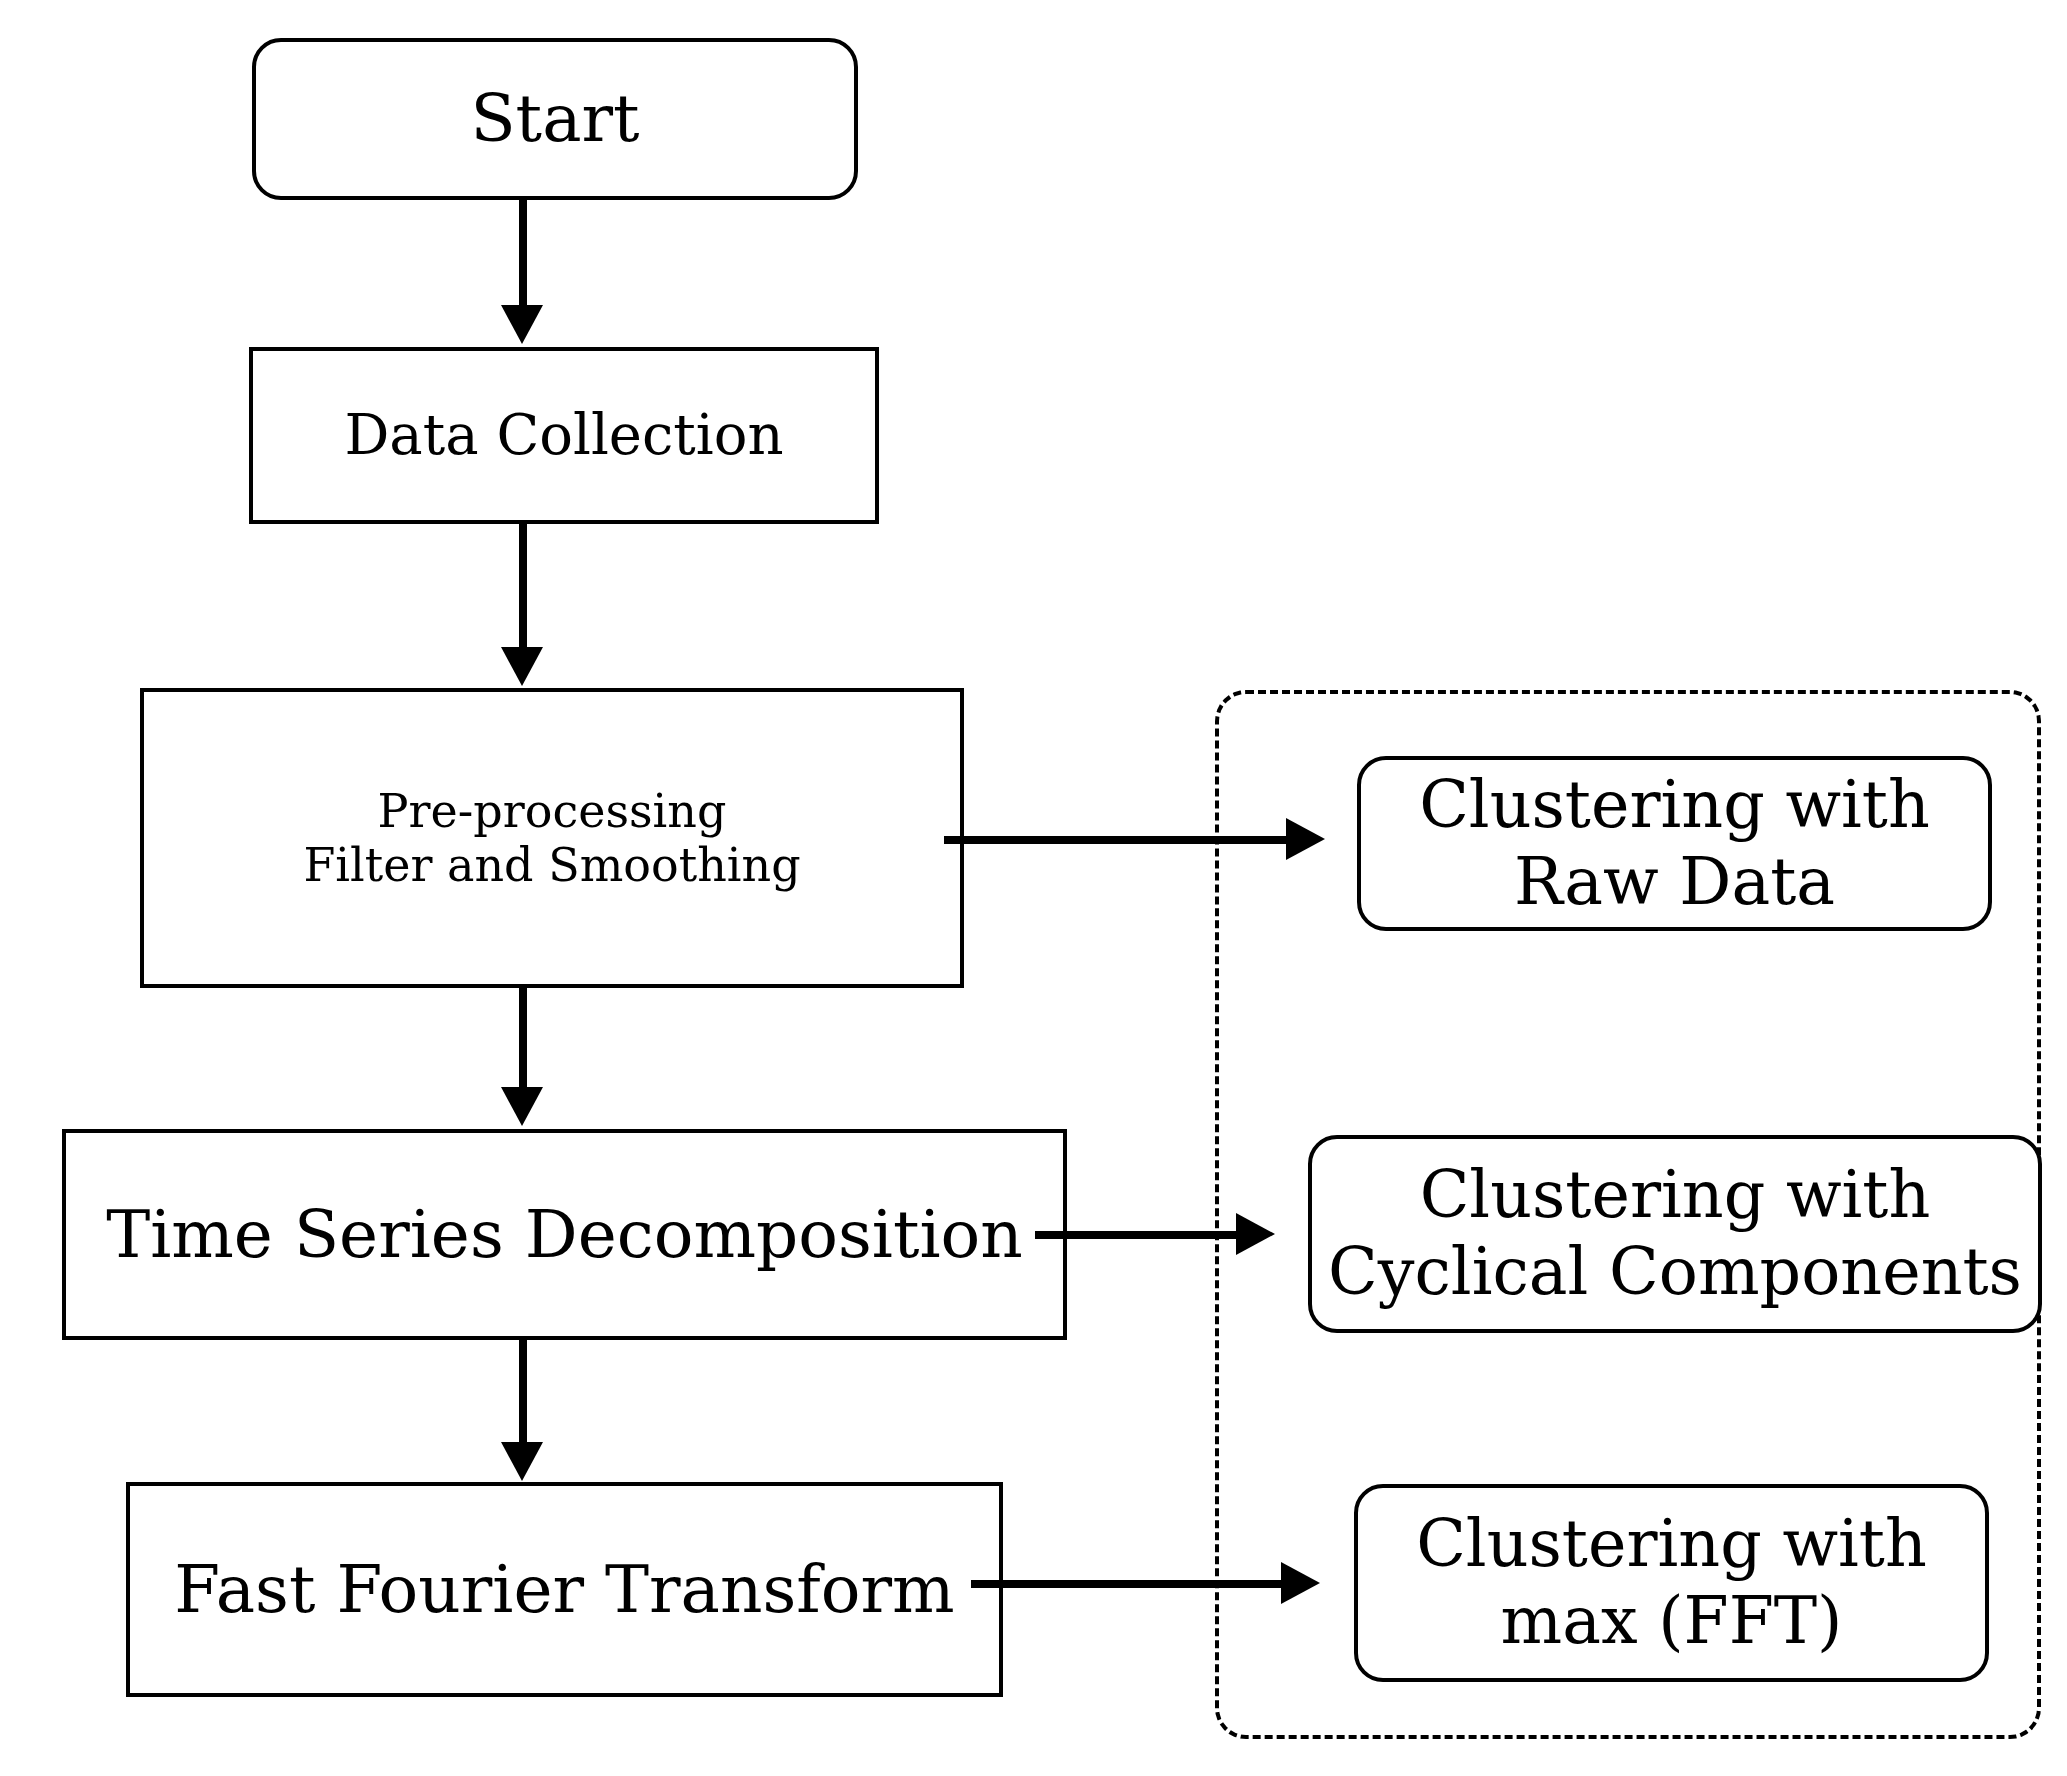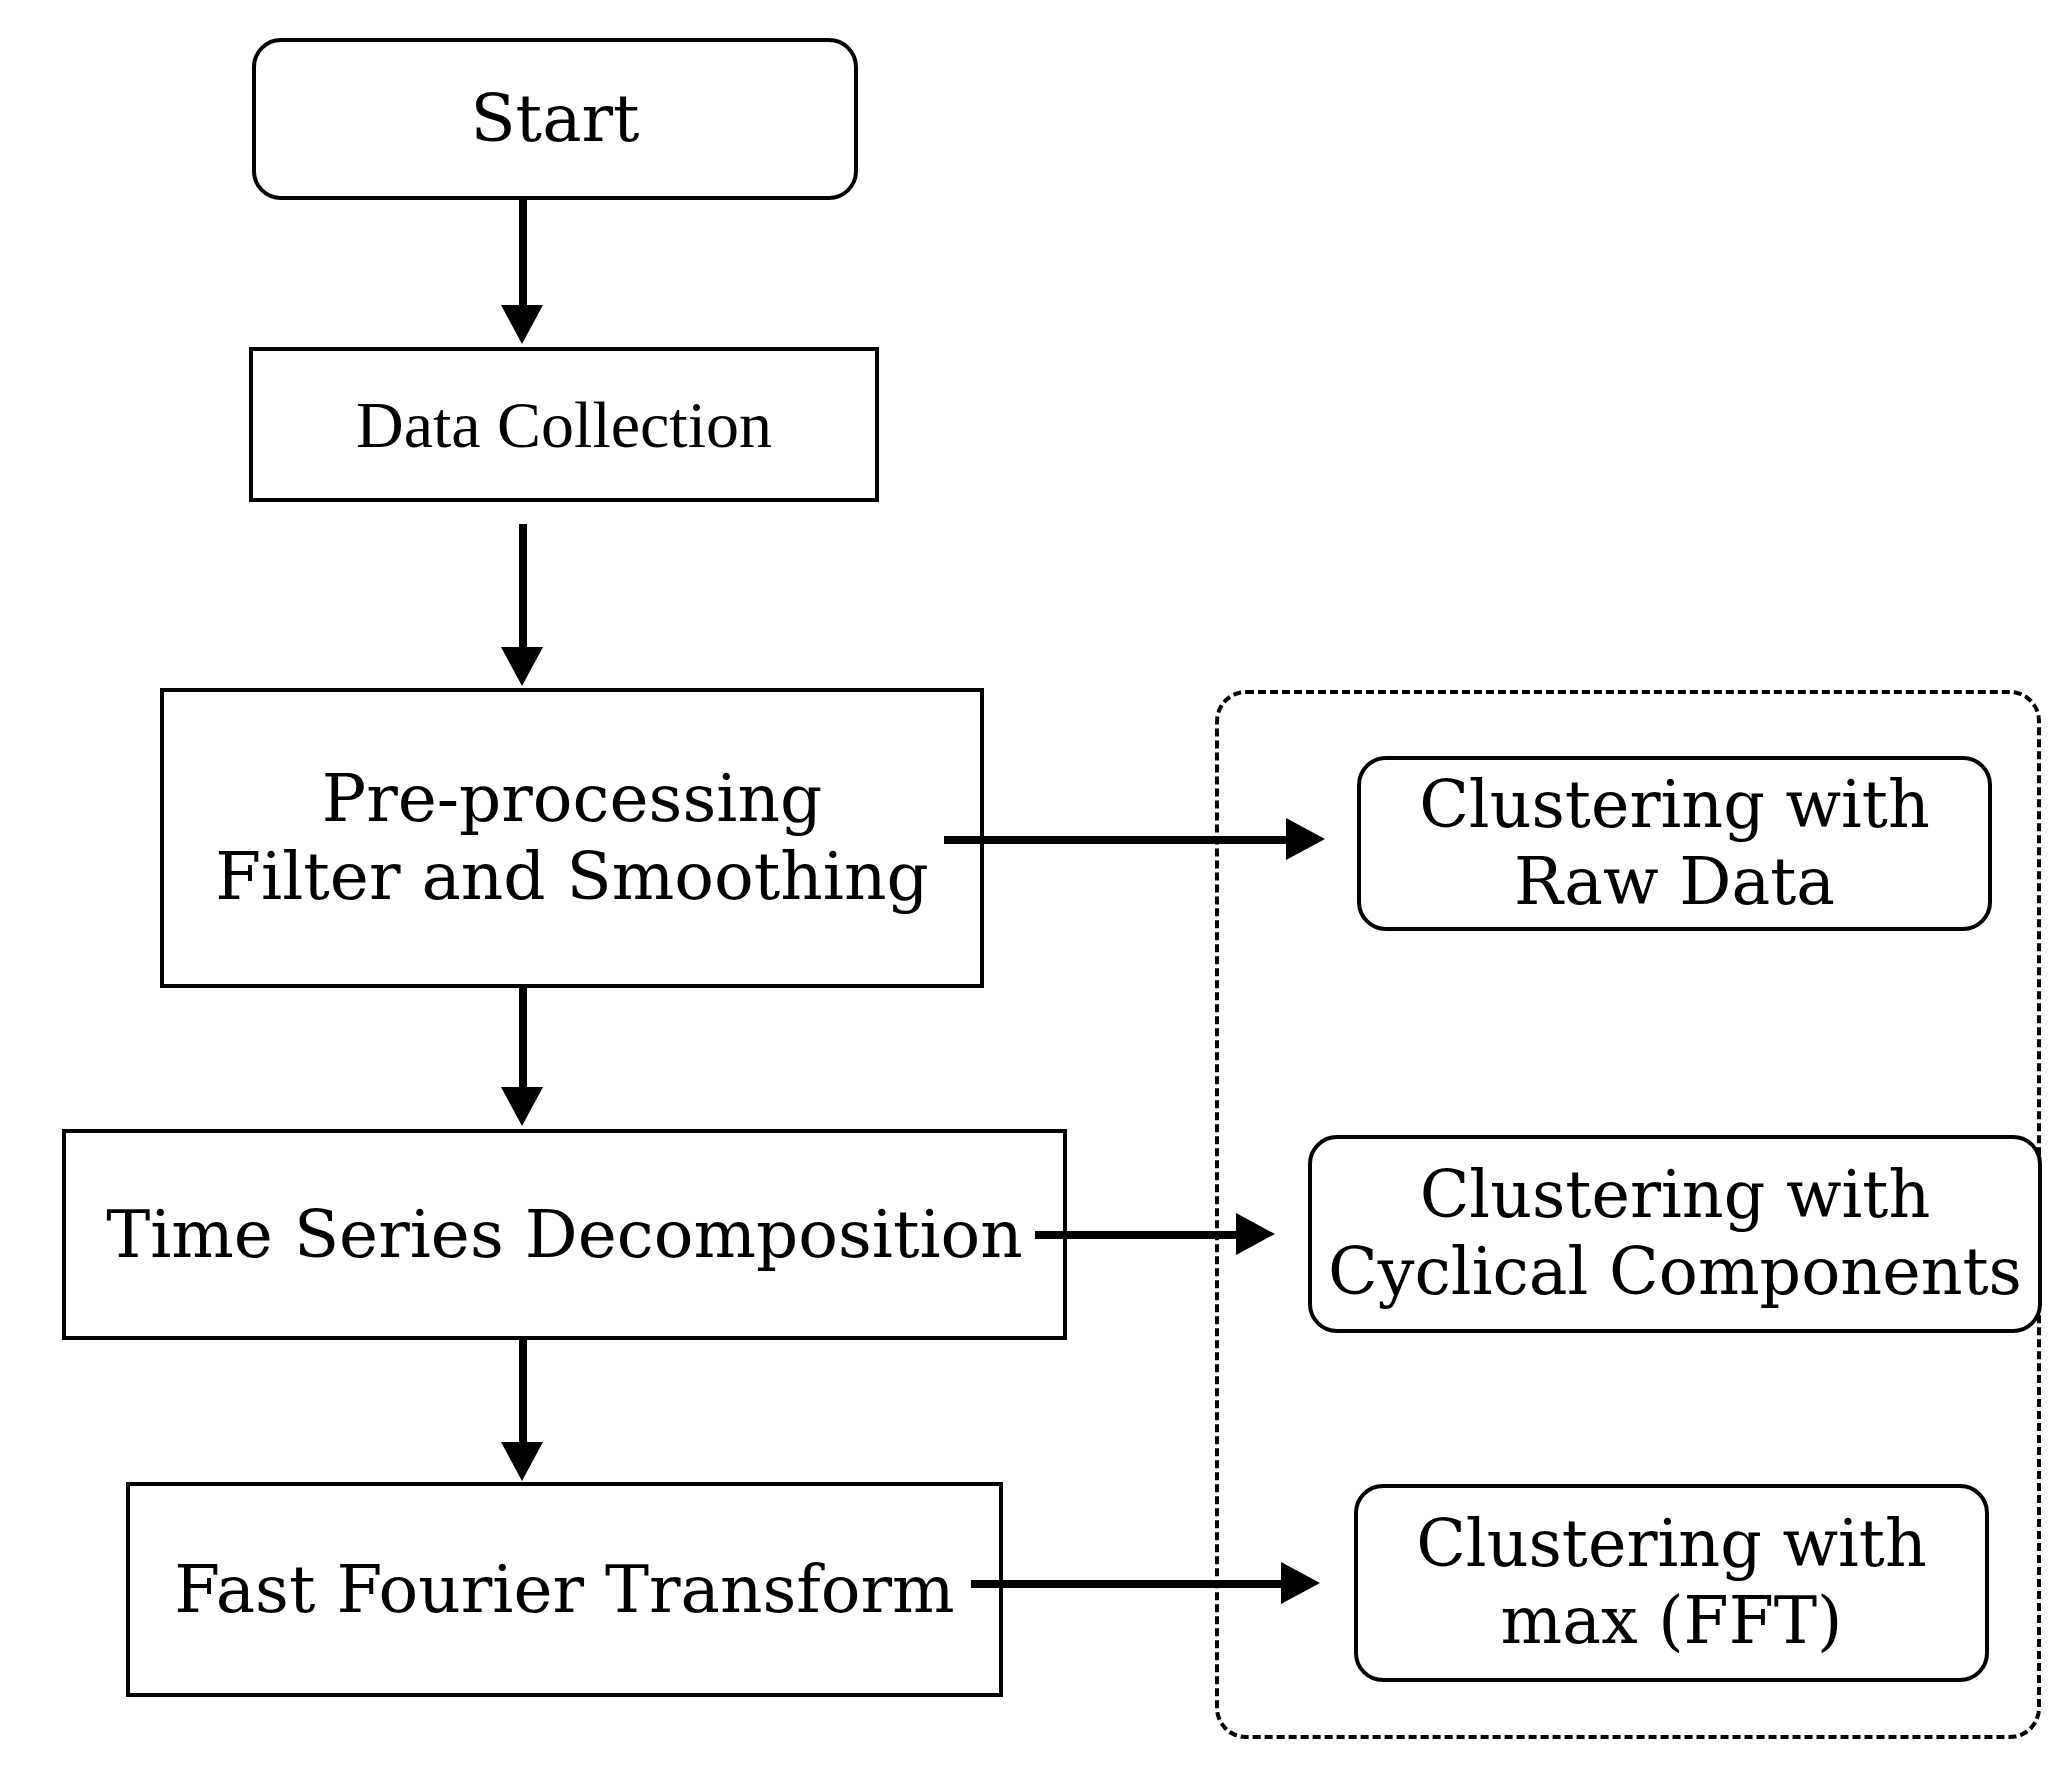--- a/index.html
+++ b/index.html
@@ -37,27 +37,26 @@
     width: 100%;
     white-space: pre-line;
   }
 
   
   #node-start {
     left: 220px; top: 38px; width: 606px; height: 162px;
     font-size: 66px;
   }
   #node-data-collection {
-    left: 217px; top: 347px; width: 630px; height: 155px;
-    font-size: 66px;
-    font-family: Liberation Serif, serif;
+    left: 217px; top: 347px; width: 630px; height: 177px;
+    font-size: 56px;
   }
   #node-preprocessing {
-    left: 128px; top: 688px; width: 824px; height: 300px;
-    font-size: 66px;
+    left: 108px; top: 688px; width: 824px; height: 300px;
+    font-size: 46px;
   }
   #node-decomposition {
     left: 30px; top: 1129px; width: 1005px; height: 211px;
     font-size: 66px;
   }
   #node-fft {
     left: 94px; top: 1482px; width: 877px; height: 215px;
     font-size: 66px;
   }
 

